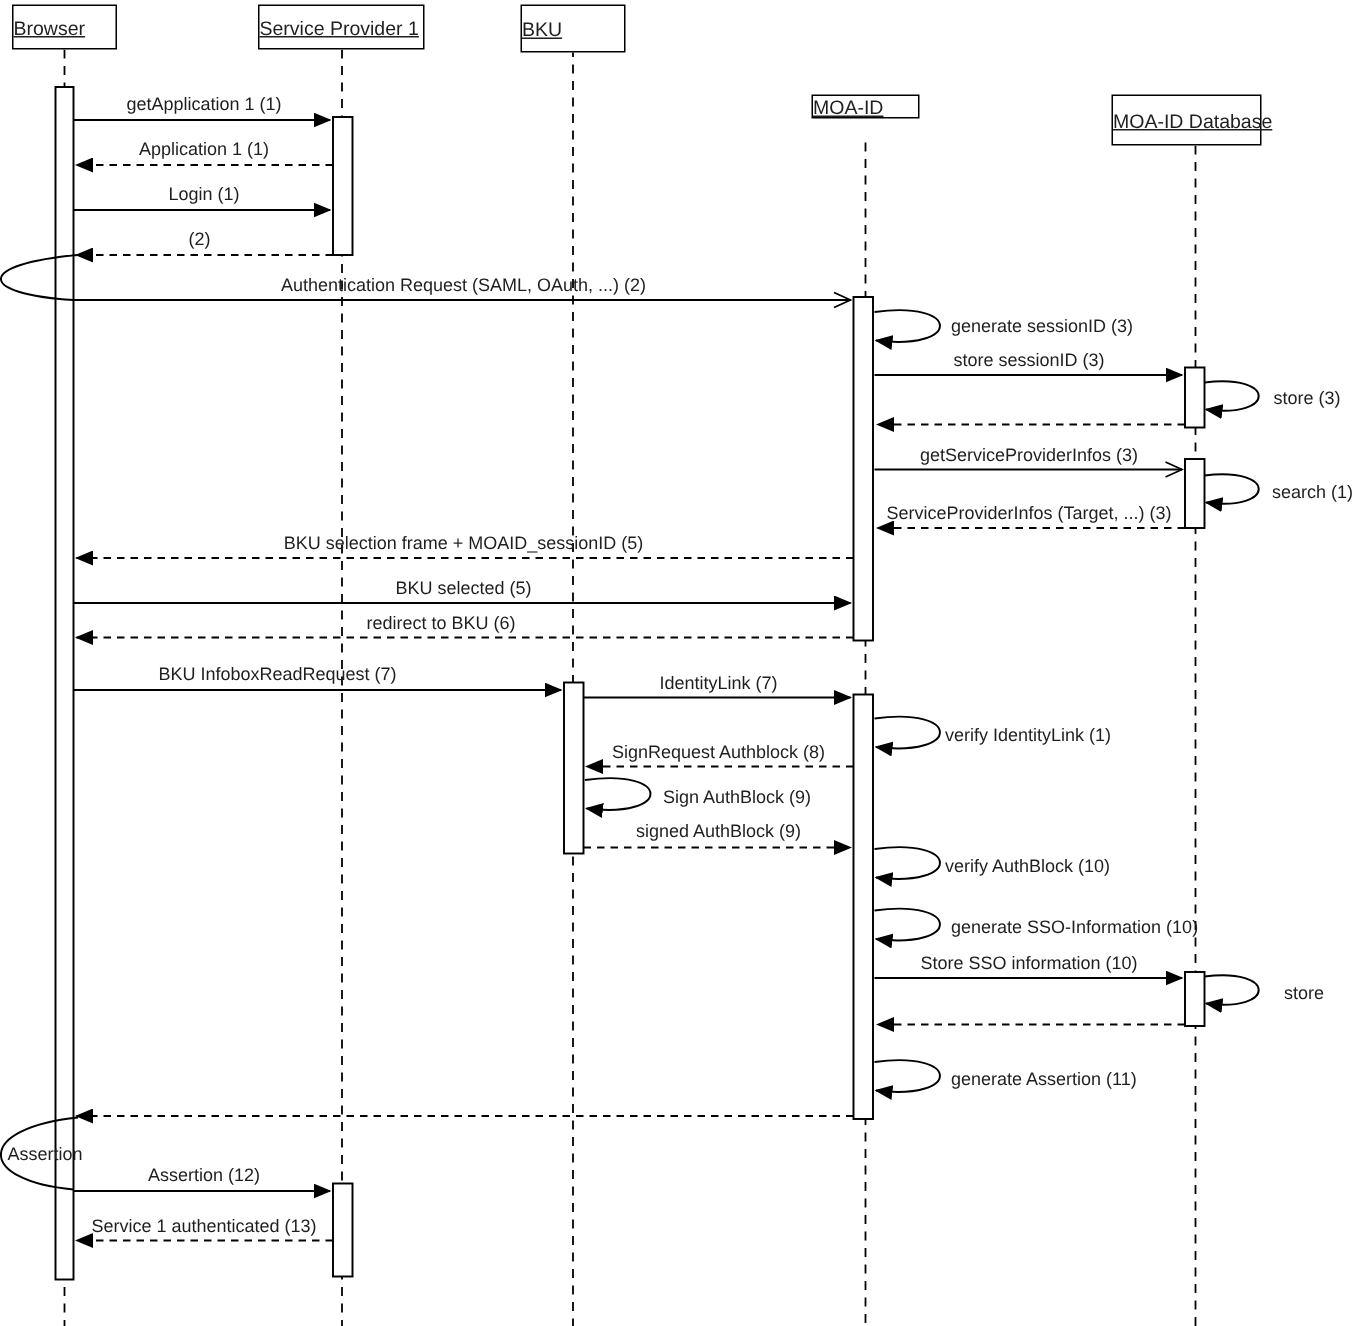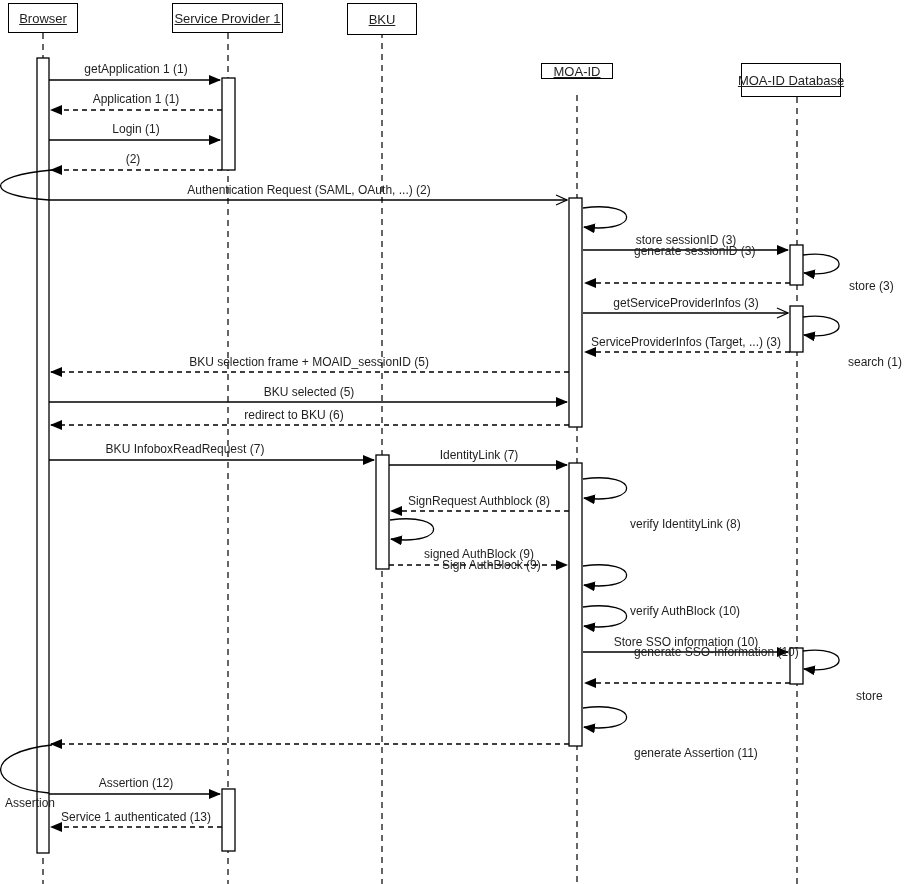--- a/index.html
+++ b/index.html
@@ -2,32 +2,31 @@
 <html><head>
 <meta charset="utf-8">
 <style>
   html,body{margin:0;padding:0;background:#ffffff;}
   .stage{
     position:relative;width:912px;height:884px;background:#ffffff;
     font-family:"Liberation Sans", sans-serif;color:#1f1f1f;overflow:hidden;
   }
   .stage svg{position:absolute;left:0;top:0;}
   .actor{
-    position:absolute;display:flex;align-items:center;justify-content:center;
+    position:absolute;display:flex;align-items:center;
     border:1.5px solid #000;background:#fff;font-size:13px;box-sizing:border-box;
   }
   .actor span{text-decoration:underline;white-space:nowrap;}
   .m{
     position:absolute;font-size:12px;white-space:nowrap;
     transform:translateX(-50%);
   }
   .s{
     position:absolute;font-size:12px;white-space:nowrap;
     transform:translateY(-50%);
-    margin-top:34px;
   }
 </style>
 </head>
 <body>
 
 <div class="stage">
 
   <svg width="912" height="884" viewBox="0 0 912 884">
     <defs>
       <marker id="mf" markerWidth="12" markerHeight="10" refX="11" refY="5" orient="auto" markerUnits="userSpaceOnUse">
@@ -123,23 +122,23 @@
   <div class="m" style="left:294px;top:408px">redirect to BKU (6)</div>
   <div class="m" style="left:185px;top:442px">BKU InfoboxReadRequest (7)</div>
   <div class="m" style="left:479px;top:448px">IdentityLink (7)</div>
   <div class="m" style="left:479px;top:494px">SignRequest Authblock (8)</div>
   <div class="m" style="left:479px;top:547px">signed AuthBlock (9)</div>
   <div class="m" style="left:686px;top:635px">Store SSO information (10)</div>
   <div class="m" style="left:136px;top:776px">Assertion (12)</div>
   <div class="m" style="left:136px;top:810px">Service 1 authenticated (13)</div>
 
   <div class="s" style="left:634px;top:217px">generate sessionID  (3)</div>
-  <div class="s" style="left:849px;top:252px">store (3)</div>
+  <div class="s" style="left:849px;top:265px">store (3)</div>
   <div class="s" style="left:848px;top:328px">search (1)</div>
-  <div class="s" style="left:630px;top:490px">verify IdentityLink (8)</div>
+  <div class="s" style="left:630px;top:490px">verify IdentityLink (1)</div>
   <div class="s" style="left:442px;top:531px">Sign AuthBlock (9)</div>
   <div class="s" style="left:630px;top:577px">verify AuthBlock (10)</div>
   <div class="s" style="left:634px;top:618px">generate SSO-Information (10)</div>
   <div class="s" style="left:856px;top:662px">store</div>
   <div class="s" style="left:634px;top:719px">generate Assertion (11)</div>
   <div class="s" style="left:5px;top:769px">Assertion</div>
 
 </div>
 
 </body></html>

